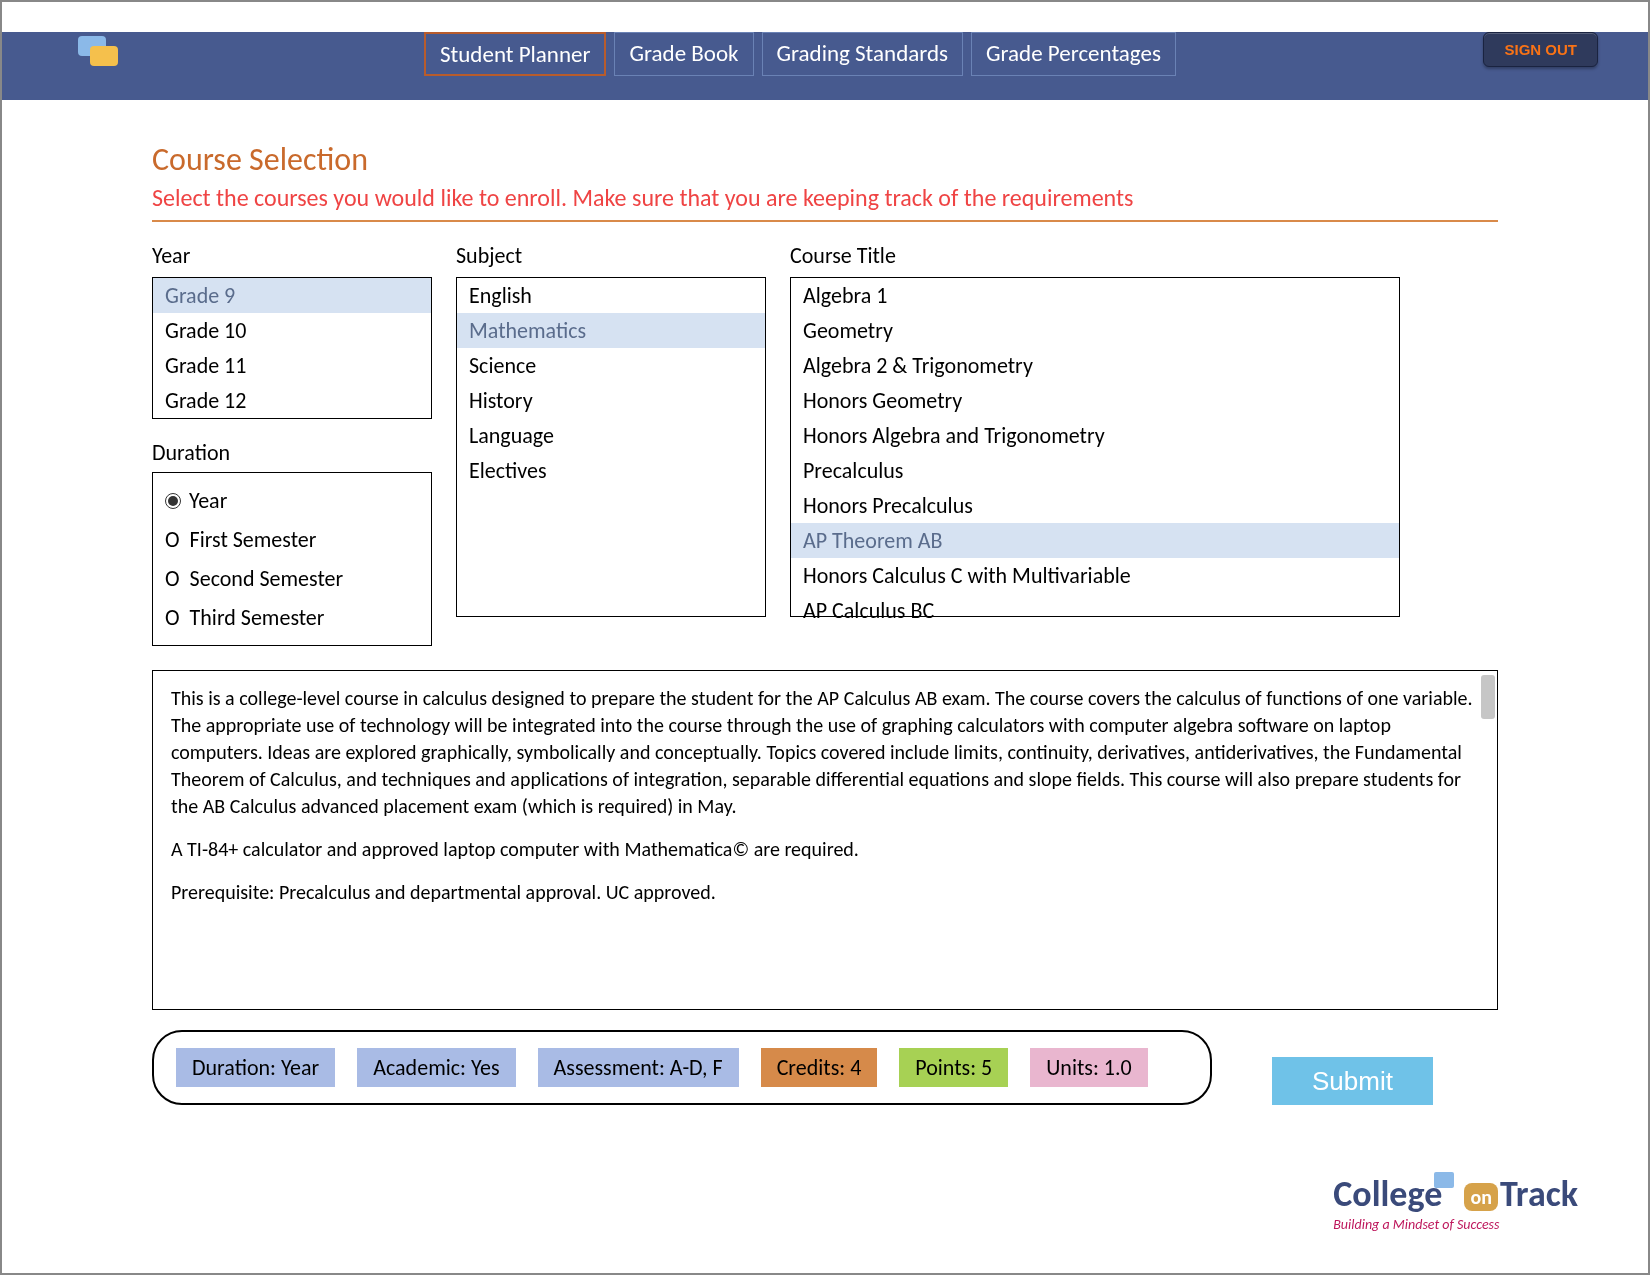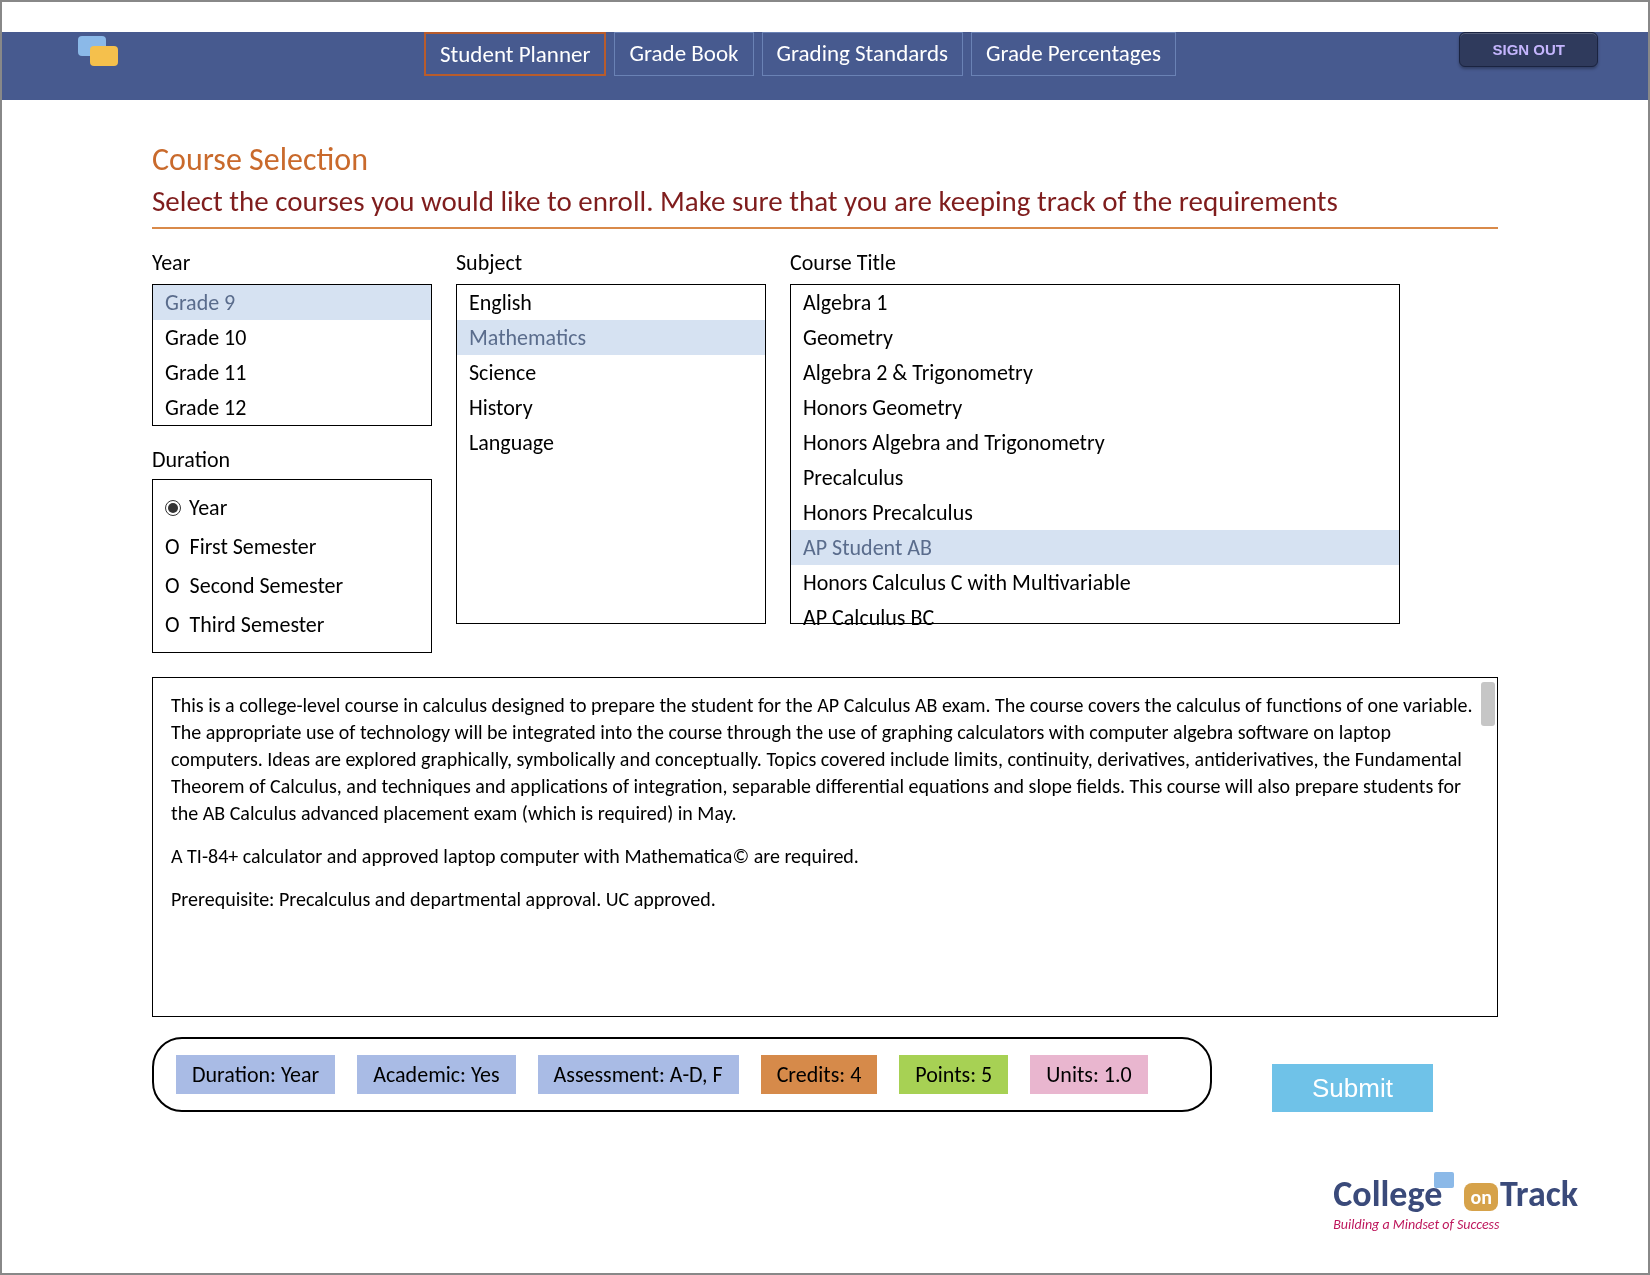--- a/index.html
+++ b/index.html
@@ -4,24 +4,24 @@
 <style>
 * { box-sizing: border-box; margin: 0; padding: 0; }
 body { font-family: "Gill Sans", "Gill Sans MT", Calibri, sans-serif; background: #fff; width: 1650px; height: 1275px; position: relative; border: 2px solid #888; }
 .topbar { background: #475a8f; height: 68px; display: flex; align-items: flex-start; padding: 0 24px; margin-top: 30px; position: relative; }
 .chat-icon { width: 48px; height: 40px; margin-left: 50px; position: relative; }
 .bubble1 { position:absolute; width:28px; height:20px; background:#8bb9e8; border-radius:4px; top:4px; left:2px; }
 .bubble2 { position:absolute; width:28px; height:20px; background:#f5c04c; border-radius:4px; top:14px; left:14px; }
 .nav { display:flex; gap:8px; margin-left:300px; }
 .nav-item { color:#fff; font-size:23px; padding:6px 14px; border:1px solid #6a82b5; background:#475a8f; cursor:pointer; }
 .nav-item.active { border:2px solid #b85c2c; }
-.signout { position:absolute; right:50px; background:#2f3a5c; color:#c4b5fd; border:1px solid #1a2340; border-radius:6px; padding:8px 32px; font-weight:bold; font-size:15px; cursor:pointer; box-shadow: inset 0 1px 0 rgba(255,255,255,.2), 0 2px 3px rgba(0,0,0,.3); }
+.signout { position:absolute; right:50px; background:#2f3a5c; color:#f97316; border:1px solid #1a2340; border-radius:6px; padding:8px 20px; font-weight:bold; font-size:15px; cursor:pointer; box-shadow: inset 0 1px 0 rgba(255,255,255,.2), 0 2px 3px rgba(0,0,0,.3); }
 .content { padding: 40px 150px 0 150px; }
 .page-title { color:#c96a2c; font-size:32px; font-weight:normal; margin-bottom:4px; }
-.page-sub { color:#7f1d1d; font-size:29px; }
+.page-sub { color:#ef4444; font-size:24px; }
 .hr { border:none; border-top:2px solid #d98a4a; margin:8px 0 20px 0; }
 .columns { display:flex; gap:24px; }
 .col-year { width:280px; }
 .col-subject { width:310px; }
 .col-course { width:610px; }
 .col-label { font-size:22px; margin-bottom:8px; }
 .listbox { border:1.5px solid #000; background:#fff; }
 .listbox .item { font-size:22px; padding:4px 12px; cursor:pointer; }
 .listbox .item.selected { background:#d6e2f2; color:#5a6c8c; }
 .duration-label { font-size:22px; margin:20px 0 6px 0; }
@@ -101,34 +101,35 @@
     </div>
 
     <div class="col-subject">
       <div class="col-label">Subject</div>
       <div class="listbox" id="subject-list" style="height:340px;">
           <div class="item">English</div>
           <div class="item selected">Mathematics</div>
           <div class="item">Science</div>
           <div class="item">History</div>
           <div class="item">Language</div>
+          <div class="item">Electives</div>
         </div>
     </div>
 
     <div class="col-course">
       <div class="col-label">Course Title</div>
       <div class="listbox" id="course-list" style="height:340px;">
           <div class="item">Algebra 1</div>
           <div class="item">Geometry</div>
           <div class="item">Algebra 2 &amp; Trigonometry</div>
           <div class="item">Honors Geometry</div>
           <div class="item">Honors Algebra and Trigonometry</div>
           <div class="item">Precalculus</div>
           <div class="item">Honors Precalculus</div>
-          <div class="item selected">AP Student AB</div>
+          <div class="item selected">AP Theorem AB</div>
           <div class="item">Honors Calculus C with Multivariable</div>
           <div class="item">AP Calculus BC</div>
         </div>
     </div>
   </div>
 
   <div class="desc-box">
     <div class="scroll-thumb"></div>
     <p>This is a college-level course in calculus designed to prepare the student for the AP Calculus AB exam. The course covers the calculus of functions of one variable. The appropriate use of technology will be integrated into the course through the use of graphing calculators with computer algebra software on laptop computers. Ideas are explored graphically, symbolically and conceptually. Topics covered include limits, continuity, derivatives, antiderivatives, the Fundamental Theorem of Calculus, and techniques and applications of integration, separable differential equations and slope fields. This course will also prepare students for the AB Calculus advanced placement exam (which is required) in May.</p>
     <p>A TI-84+ calculator and approved laptop computer with Mathematica© are required.</p>

